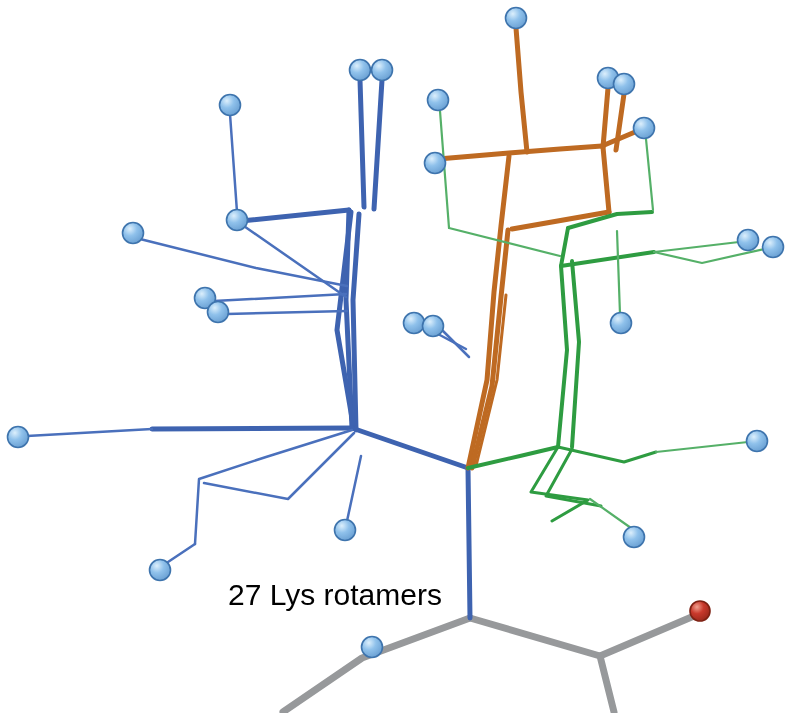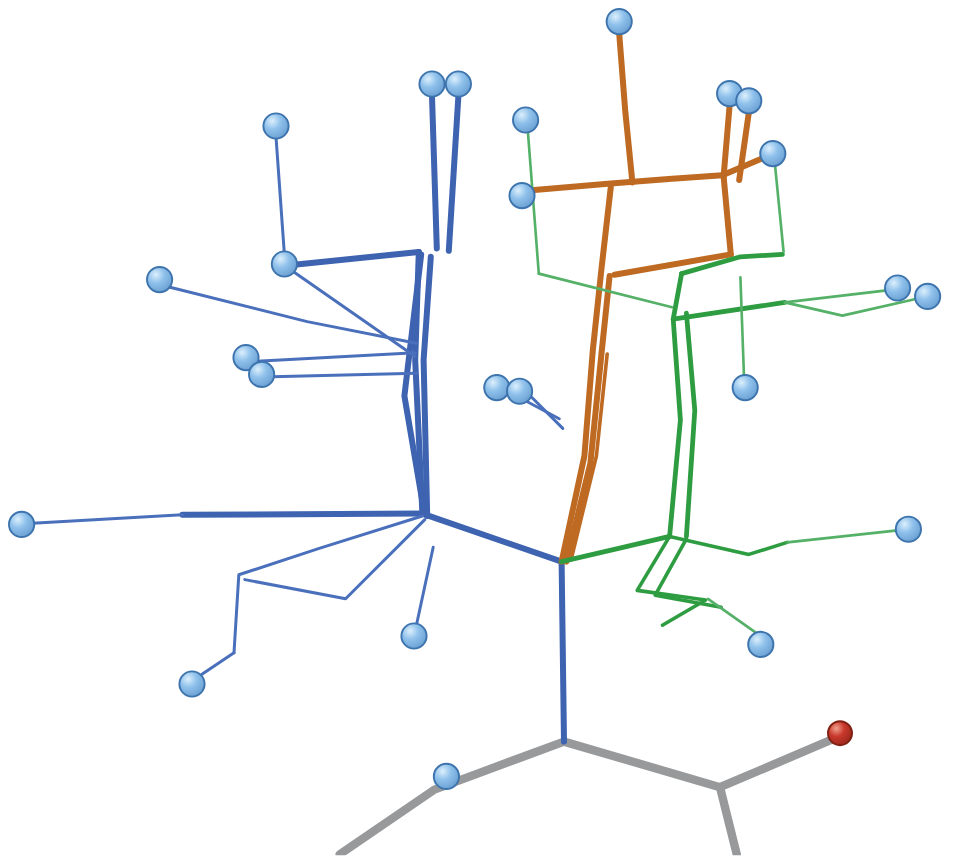--- a/index.html
+++ b/index.html
@@ -122,13 +122,14 @@
         <circle cx="621" cy="323" r="10.5" fill="url(#gradN)" stroke="#3E74AD" stroke-width="1.6"></circle>
         <circle cx="18" cy="437" r="10.5" fill="url(#gradN)" stroke="#3E74AD" stroke-width="1.6"></circle>
         <circle cx="757" cy="441" r="10.5" fill="url(#gradN)" stroke="#3E74AD" stroke-width="1.6"></circle>
         <circle cx="345" cy="530" r="10.5" fill="url(#gradN)" stroke="#3E74AD" stroke-width="1.6"></circle>
         <circle cx="634" cy="537" r="10.5" fill="url(#gradN)" stroke="#3E74AD" stroke-width="1.6"></circle>
         <circle cx="160" cy="570" r="10.5" fill="url(#gradN)" stroke="#3E74AD" stroke-width="1.6"></circle>
         <circle cx="372" cy="647" r="10.5" fill="url(#gradN)" stroke="#3E74AD" stroke-width="1.6"></circle>
         <circle cx="700" cy="611" r="10" fill="url(#gradO)" stroke="#7E2012" stroke-width="1.6"></circle>
       </g>
   </svg>
+  <div class="caption">27 Lys rotamers</div>
 </div>
 
 </body></html>

